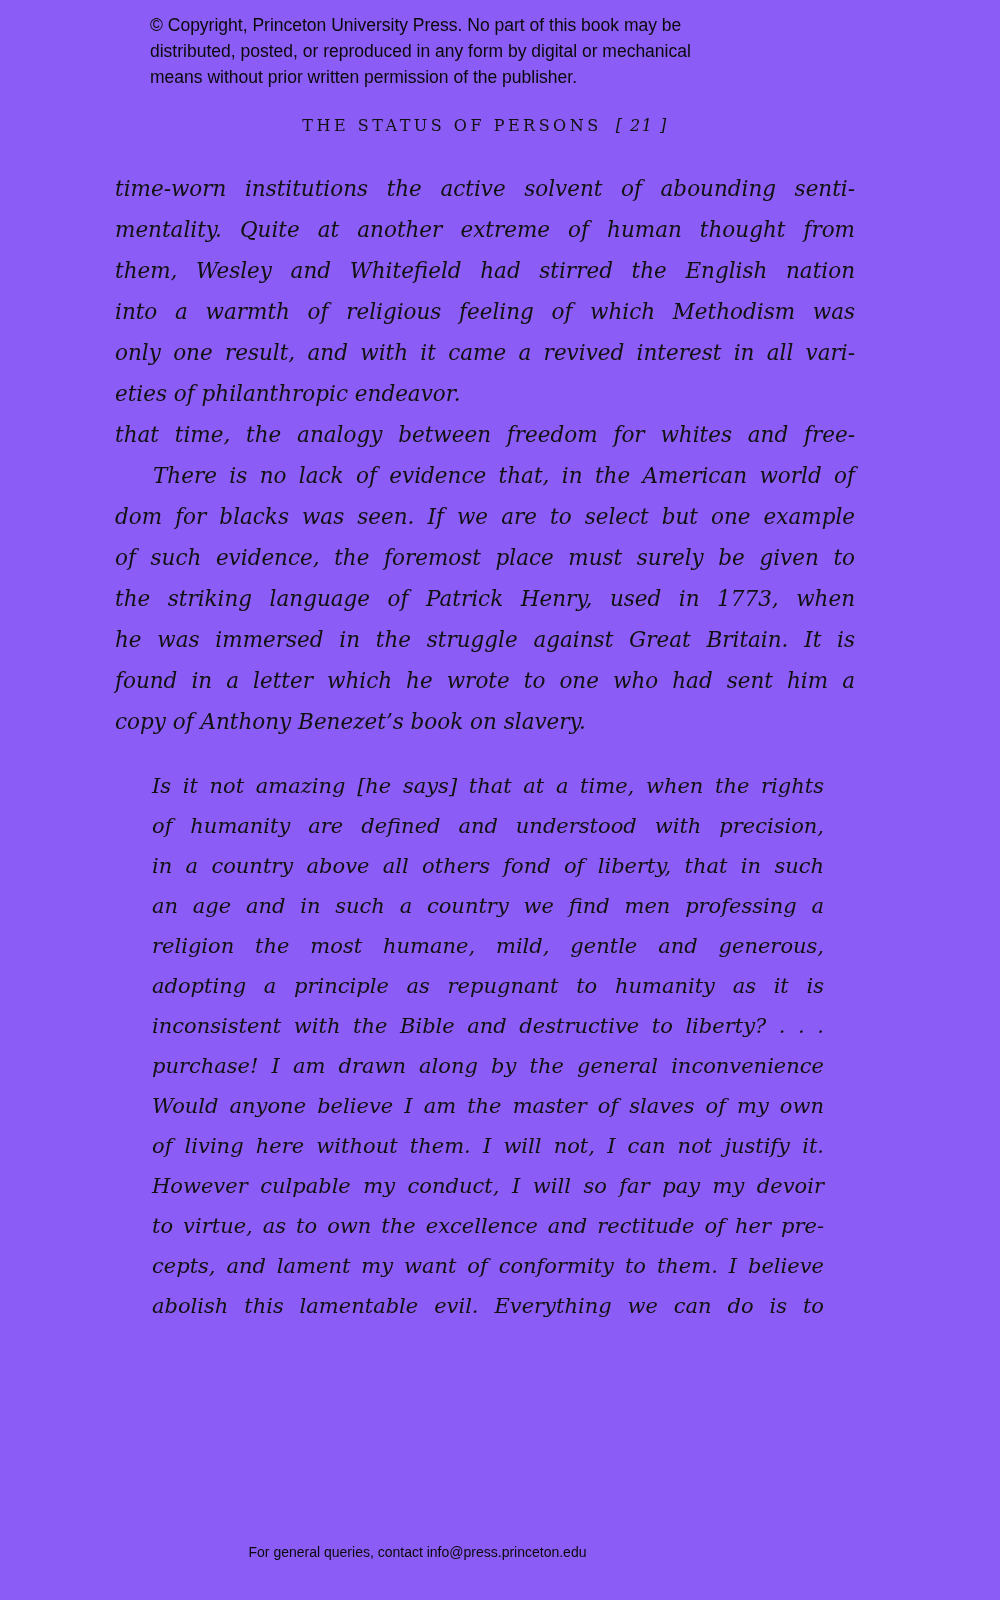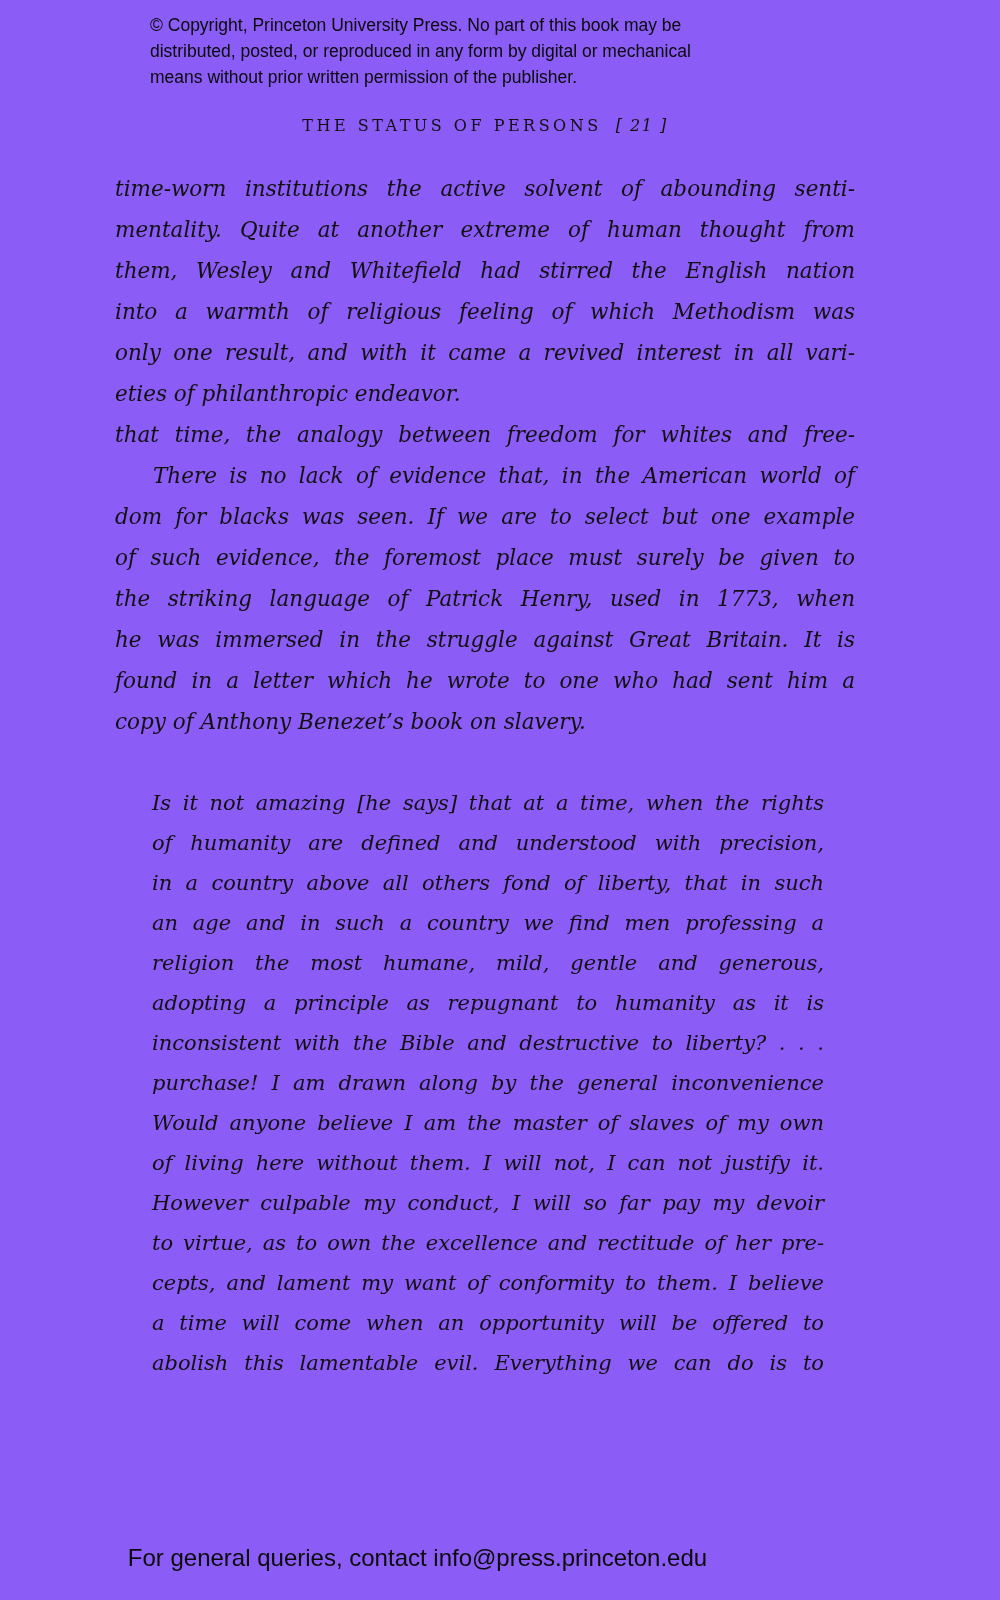--- a/index.html
+++ b/index.html
@@ -54,21 +54,21 @@
     top: 168px;
     left: 115px;
     width: 740px;
   }
   .para { margin: 0; }
   .para.body .line {
     font-size: 21.5px;
     line-height: 41px;
   }
   .para.quote {
-    margin-top: 41px;
+    margin-top: 24px;
     margin-left: 37px;
     width: 672px;
   }
   .para.quote .line {
     font-size: 21px;
     line-height: 40px;
     word-spacing: 2px;
   }
   .line {
     text-align: left;
@@ -84,21 +84,21 @@
     text-indent: 38px;
   }
   
   .footer {
     position: absolute;
     top: 1544px;
     left: 0;
     width: 835px;
     text-align: center;
     font-family: "Liberation Sans", "DejaVu Sans", sans-serif;
-    font-size: 24px;
+    font-size: 14px;
     color: #0a0a0a;
   }
 </style>
 </head>
 <body>
 
 <div class="page">
 
   <div class="copyright">
     <div class="copy-line">© Copyright, Princeton University Press. No part of this book may be</div>
@@ -136,20 +136,19 @@
         <div class="line just">an age and in such a country we find men professing a</div>
         <div class="line just">religion the most humane, mild, gentle and generous,</div>
         <div class="line just">adopting a principle as repugnant to humanity as it is</div>
         <div class="line just">inconsistent with the Bible and destructive to liberty? . . .</div>
         <div class="line just">purchase! I am drawn along by the general inconvenience</div>
         <div class="line just">Would anyone believe I am the master of slaves of my own</div>
         <div class="line just">of living here without them. I will not, I can not justify it.</div>
         <div class="line just">However culpable my conduct, I will so far pay my devoir</div>
         <div class="line just">to virtue, as to own the excellence and rectitude of her pre-</div>
         <div class="line just">cepts, and lament my want of conformity to them. I believe</div>
-        <div class="line just">a time will come when an opportunity will be offered to</div>
         <div class="line just">abolish this lamentable evil. Everything we can do is to</div>
       </div>
     </div>
 
   <div class="footer">For general queries, contact info@press.princeton.edu</div>
 
 </div>
 
 </body></html>

